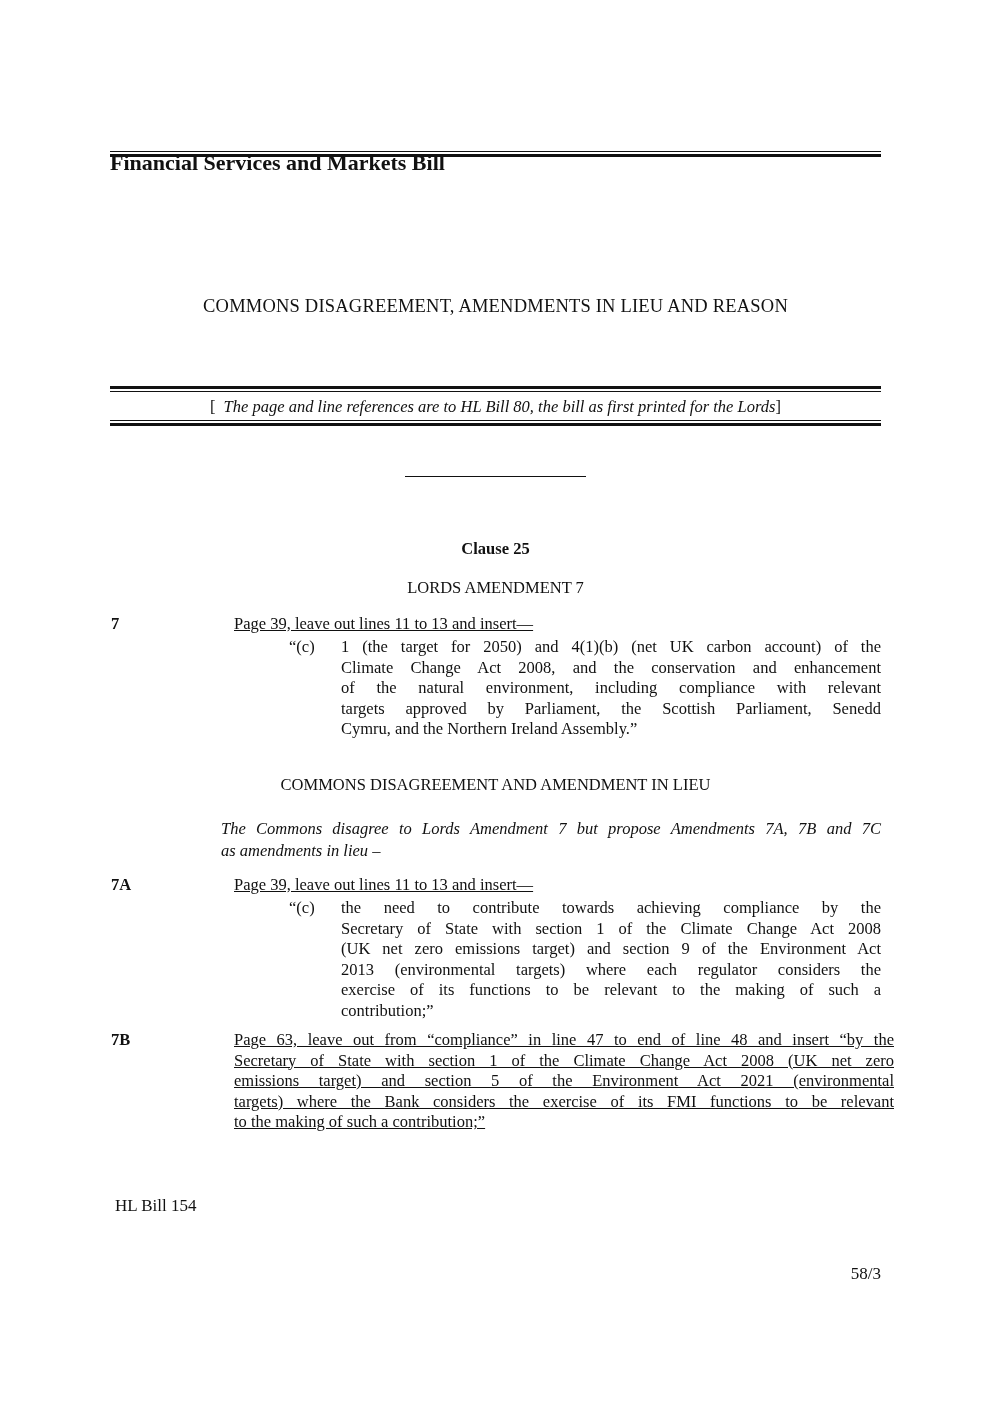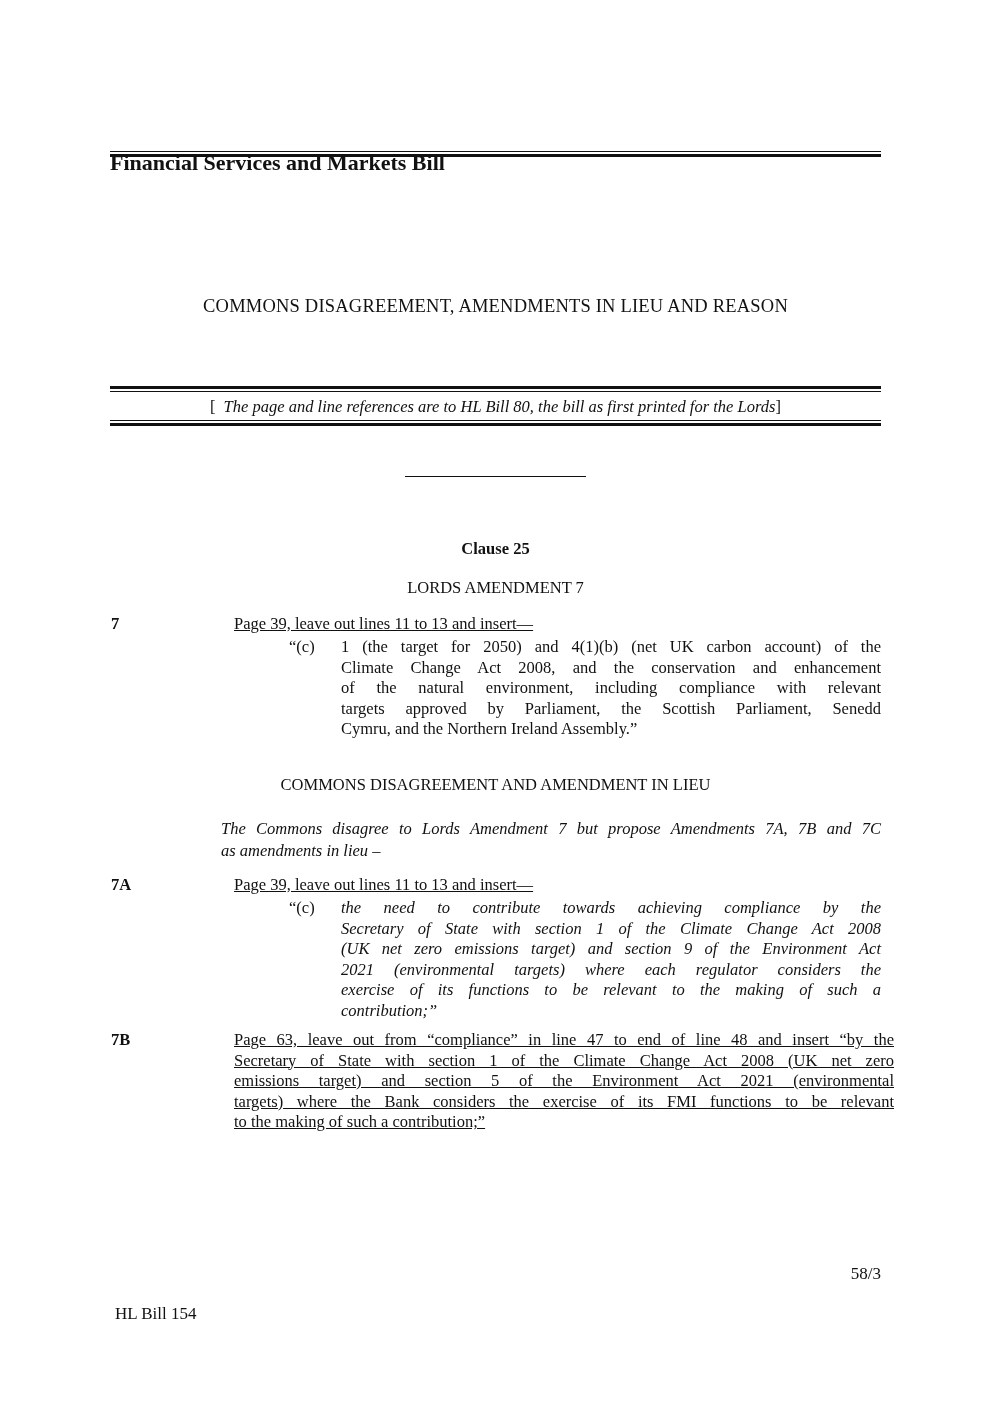--- a/index.html
+++ b/index.html
@@ -44,21 +44,21 @@
       left: 289px; font-size: 16.5px; line-height: 20.5px;
     }
     .quote-body {
       left: 341px; width: 540px; font-size: 16.5px; line-height: 20.5px;
       text-align: justify;
     }
     .italic-note {
       left: 221px; width: 660px; font-size: 16.5px; line-height: 22px;
       font-style: italic; text-align: justify;
     }
-    .footer-left { left: 115px; top: 1304px; font-size: 17px; }
+    .footer-left { left: 115px; top: 1196px; font-size: 17px; }
     .footer-right { right: 110px; top: 1264px; font-size: 17px; }
     .justify-lines span.line { display: block; text-align: justify; text-align-last: justify; }
     .justify-lines span.line.end { text-align-last: left; }
   </style>
 </head>
 <body>
 
 <div class="abs title">Financial Services and Markets Bill</div>
 <div class="rule-thin" style="top:151px;"></div>
 <div class="rule-thick" style="top:154px;"></div>
@@ -92,25 +92,25 @@
 <div class="abs heading-caps" style="top:775px;">COMMONS DISAGREEMENT AND AMENDMENT IN LIEU</div>
 
 <div class="abs italic-note justify-lines" style="top:818px;">
   <span class="line">The Commons disagree to Lords Amendment 7 but propose Amendments 7A, 7B and 7C</span>
   <span class="line end">as amendments in lieu –</span>
 </div>
 
 <div class="abs amend-no" style="top:875px;text-align:center;">7A</div>
 <div class="abs para" style="top:875px;">Page 39, leave out lines 11 to 13 and insert—</div>
 <div class="abs quote-label" style="top:898px;">“(c)</div>
-<div class="abs quote-body justify-lines" style="top:898px;font-style:italic;">
+<div class="abs quote-body justify-lines" style="top:898px;">
   <span class="line">the need to contribute towards achieving compliance by the</span>
   <span class="line">Secretary of State with section 1 of the Climate Change Act 2008</span>
   <span class="line">(UK net zero emissions target) and section 9 of the Environment Act</span>
-  <span class="line">2021 (environmental targets) where each regulator considers the</span>
+  <span class="line">2013 (environmental targets) where each regulator considers the</span>
   <span class="line">exercise of its functions to be relevant to the making of such a</span>
   <span class="line end">contribution;”</span>
 </div>
 
 <div class="abs amend-no" style="top:1030px;">7B</div>
 <div class="abs para justify-lines" style="top:1030px;">
   <span class="line">Page 63, leave out from “compliance” in line 47 to end of line 48 and insert “by the</span>
   <span class="line">Secretary of State with section 1 of the Climate Change Act 2008 (UK net zero</span>
   <span class="line">emissions target) and section 5 of the Environment Act 2021 (environmental</span>
   <span class="line">targets) where the Bank considers the exercise of its FMI functions to be relevant</span>

